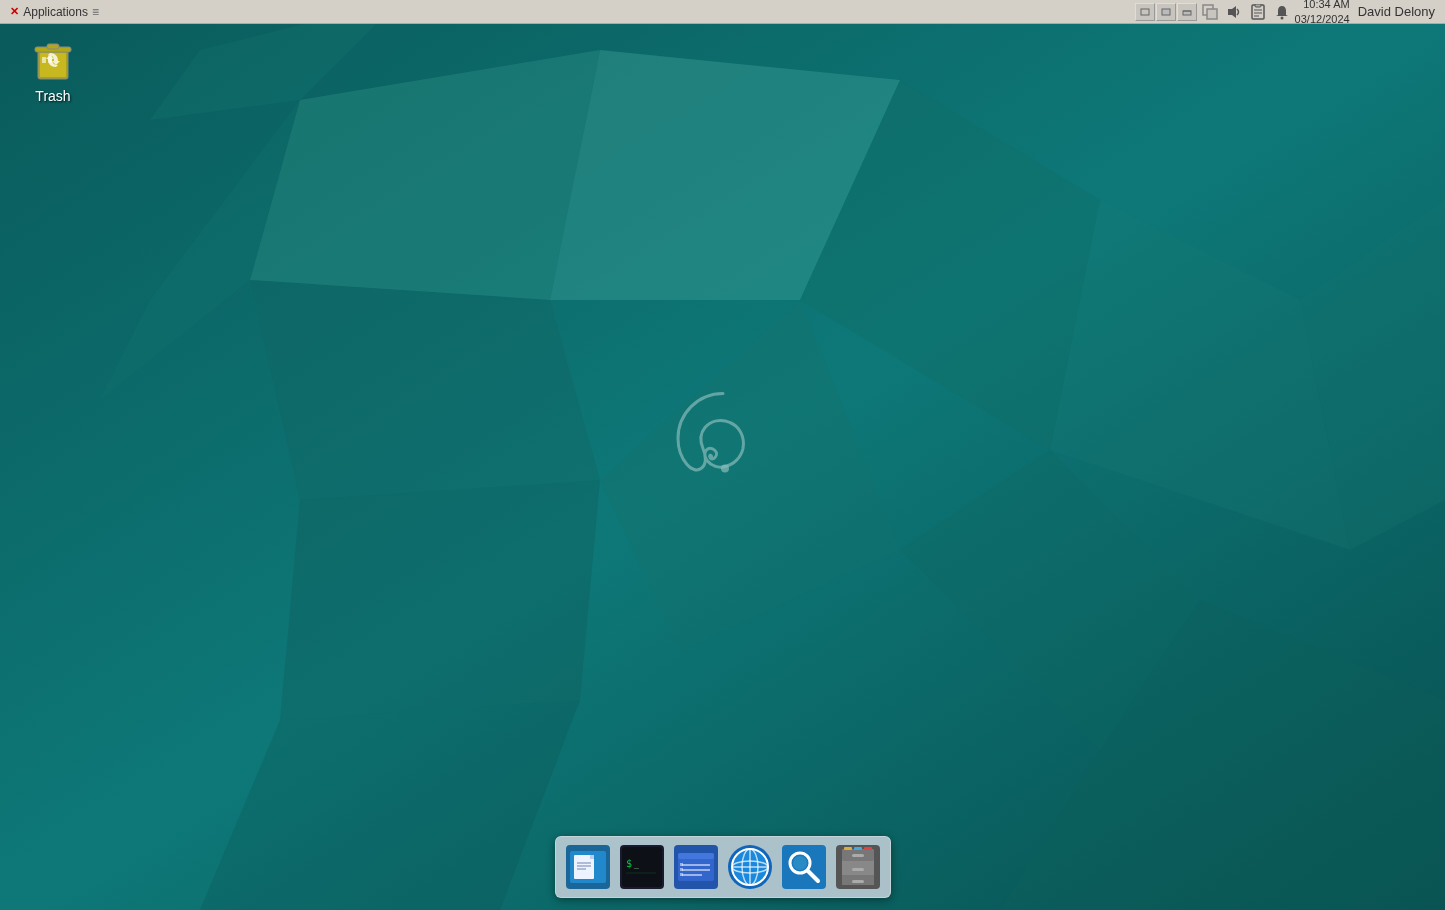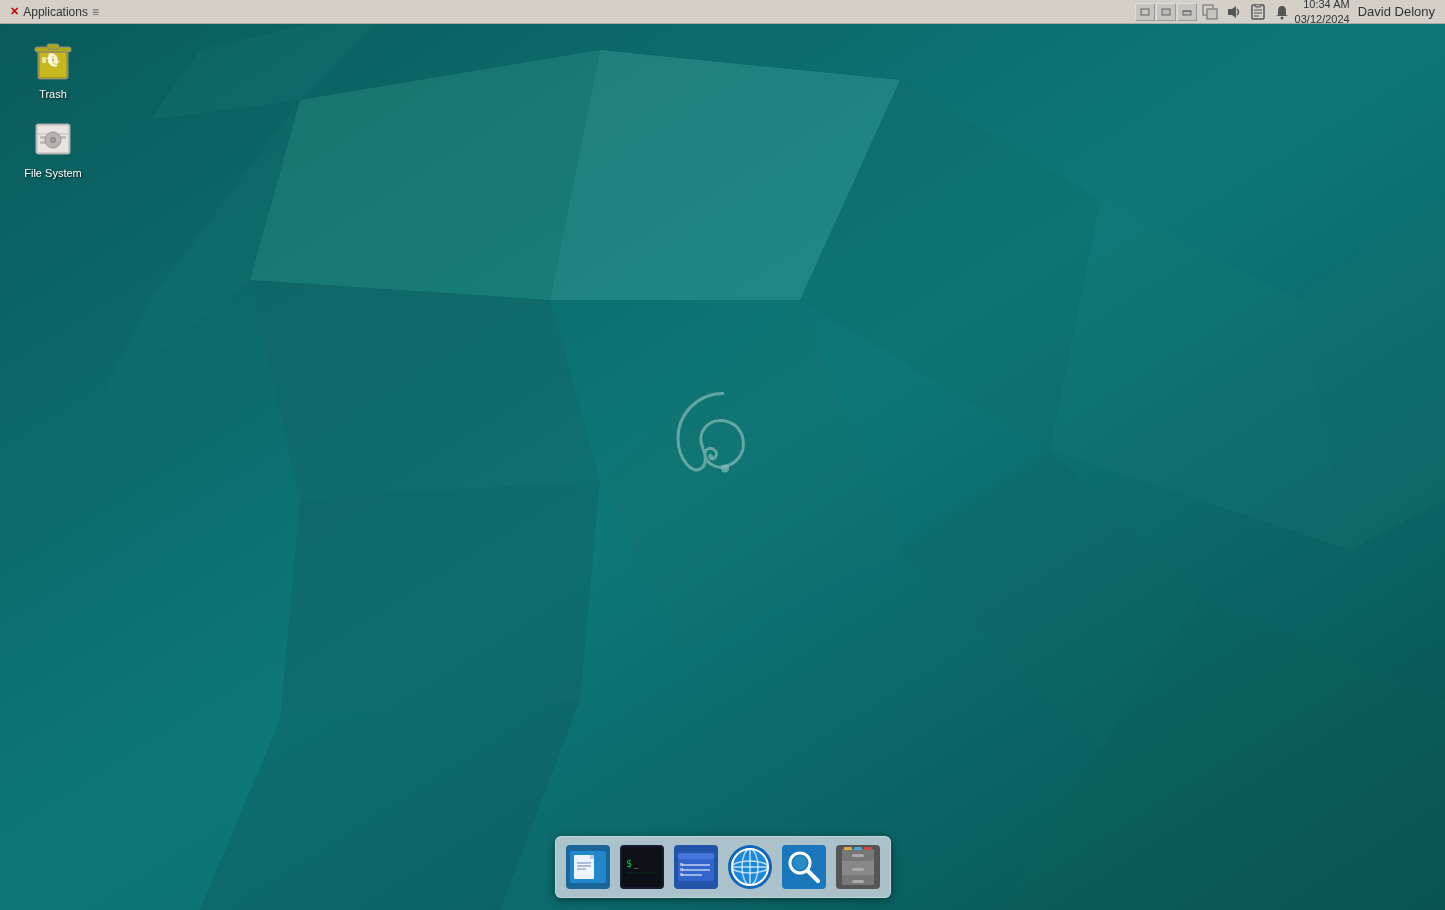--- a/index.html
+++ b/index.html
@@ -130,21 +130,21 @@
       width: 48px;
       height: 48px;
       display: flex;
       align-items: center;
       justify-content: center;
       margin-bottom: 4px;
     }
 
     .icon-label {
       color: white;
-      font-size: 11px;
+      font-size: 14px;
       text-align: center;
       text-shadow: 1px 1px 2px rgba(0,0,0,0.8);
       line-height: 1.2;
     }
 
     
     .debian-swirl {
       position: absolute;
       top: 50%;
       left: 50%;
@@ -329,36 +329,20 @@
           <rect x="12" y="20" width="4" height="6" rx="0.5" fill="white" opacity="0.6"></rect>
           <rect x="18" y="18" width="4" height="8" rx="0.5" fill="white" opacity="0.5"></rect>
 
           <rect x="5" y="10" width="36" height="5" rx="2" fill="#b0a818" stroke="#888" stroke-width="1"></rect>
           <rect x="17" y="7" width="12" height="5" rx="2" fill="#b0a818" stroke="#888" stroke-width="1"></rect>
         </svg>
       </div>
       <span class="icon-label">Trash</span>
     </div>
 
-    <div class="desktop-icon">
-      <div class="icon-img">
-        <svg width="46" height="46" viewBox="0 0 46 46">
-          <rect x="6" y="8" width="34" height="30" rx="2" fill="#d0ccc8" stroke="#aaa" stroke-width="1"></rect>
-          <rect x="8" y="10" width="30" height="26" rx="1" fill="#e8e4e0"></rect>
-          <line x1="8" y1="18" x2="38" y2="18" stroke="#bbb" stroke-width="1"></line>
-          <rect x="10" y="20" width="26" height="3" rx="1" fill="#c0bdb8"></rect>
-          <rect x="10" y="25" width="20" height="3" rx="1" fill="#c0bdb8"></rect>
-
-          <circle cx="23" cy="24" r="8" fill="#b8b4b0" stroke="#999" stroke-width="1"></circle>
-          <circle cx="23" cy="24" r="3" fill="#888"></circle>
-          <circle cx="23" cy="24" r="1.5" fill="#aaa"></circle>
-        </svg>
-      </div>
-      <span class="icon-label">File System</span>
-    </div>
 
 
 
 
 
 
   </div>
 
   <div class="taskbar">
 

